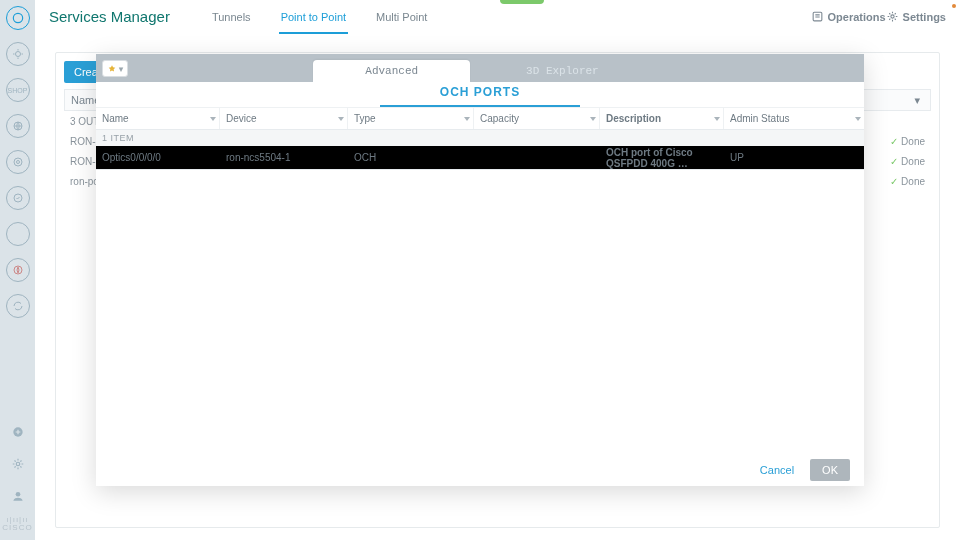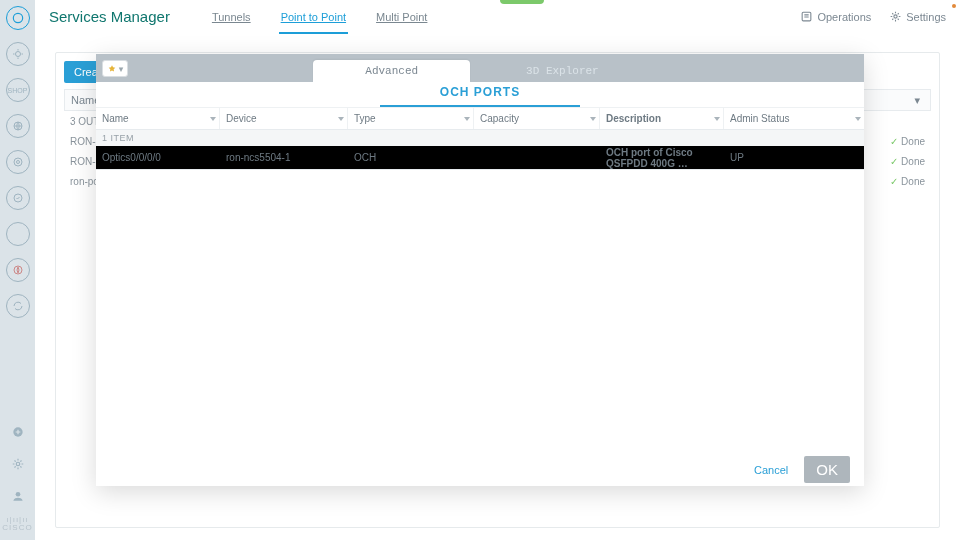--- a/index.html
+++ b/index.html
@@ -12,23 +12,23 @@
   .rail .bottom-icons { margin-top:auto; margin-bottom:8px; display:flex; flex-direction:column; gap:8px; align-items:center;}
   .rail-icon { width:24px; height:24px; border-radius:50%; border:1.5px solid #9fb4c0; display:flex; align-items:center; justify-content:center; color:#9fb4c0; font-size:10px; }
   .rail-icon.active { border-color:#1c9ed8; color:#1c9ed8; }
   .rail-icon.plain { border:none; }
   .cisco-logo { font-size:8px; color:#b7c3cb; letter-spacing:1px; text-align:center; line-height:1; }
 
   
   .header { position:absolute; left:35px; top:0; right:0; height:34px; display:flex; align-items:center; padding:0 14px; border-bottom:1px solid #fff; }
   .app-title { font-size:15px; color:#0f766e; font-weight:400; margin-right:40px; }
   .header-tabs { display:flex; gap:26px; font-size:11px; color:#7a8790; }
-  .header-tab { padding:10px 2px; cursor:pointer; color:#7a8790;text-decoration:underline; }
+  .header-tab { padding:10px 2px; cursor:pointer; color:#7a8790; }
   .header-tab.active { color:#1c9ed8; border-bottom:2px solid #1c9ed8; margin-bottom:-1px; padding-bottom:8px; }
-  .header-right { margin-left:auto; display:flex; gap:18px; font-size:11px; color:#7c8892; }
+  .header-right { margin-left:auto; display:flex; gap:0; font-size:11px; color:#7c8892;font-weight:bold; }
   .hr-item { display:flex; align-items:center; gap:4px; cursor:pointer; }
   .green-pill { position:absolute; top:0; left:500px; width:44px; height:4px; background:#7cc96b; border-radius:0 0 4px 4px; }
   .tiny-dot { position:absolute; top:4px; right:4px; width:4px;height:4px; background:#e28a3a; border-radius:50%; }
 
   
   .page { position:absolute; left:55px; right:20px; top:52px; bottom:12px; border:1px solid #e6eaec; border-radius:2px;}
   .page-inner { padding:8px;}
   .create-btn { background:#2a9fd6; color:#fff; padding:5px 10px; border-radius:2px; display:inline-block; font-size:11px;}
   .bg-table-head { margin-top:6px; height:22px; background:#fafbfc; border:1px solid #e7ebee; display:flex; align-items:center; padding:0 6px; color:#7b8791;}
   .bg-row { height:20px; display:flex; align-items:center; padding:0 6px; color:#8a949c; font-size:10px;}
@@ -59,21 +59,21 @@
 
   .count-row{height:16px; background:#f4f6f7; font-size:9px; color:#97a1a8; display:flex; align-items:center; padding:0 6px; letter-spacing:.5px;}
 
   .data-row{height:24px; display:flex; font-size:10px; color:#6e7a83; background:#000000; border-bottom:1px solid #e7ebee;}
   .data-row .col{border-right:none;}
   .cursor-sm{position:absolute; right:6px; top:7px;}
   .cursor-sm svg{width:9px;height:12px;}
 
   .dialog-footer{margin-top:auto; height:34px; border-top:1px solid transparent; display:flex; align-items:center; justify-content:flex-end; gap:10px; padding:0 14px;}
   .btn-cancel{color:#2a9fd6; font-size:11px; cursor:pointer; padding:4px 6px;}
-  .btn-ok{background:#aeb6bc; color:#fff; font-size:15px; padding:5px 12px; border-radius:2px; cursor:pointer;}
+  .btn-ok{background:#aeb6bc; color:#fff; font-size:11px; padding:5px 12px; border-radius:2px; cursor:pointer;}
 
   .done-col{ margin-left:auto; width:56px; text-align:right; padding-right:4px;}
 </style>
 </head>
 <body>
 
 <div class="green-pill"></div>
 <div class="tiny-dot"></div>
 
 <div class="rail">

